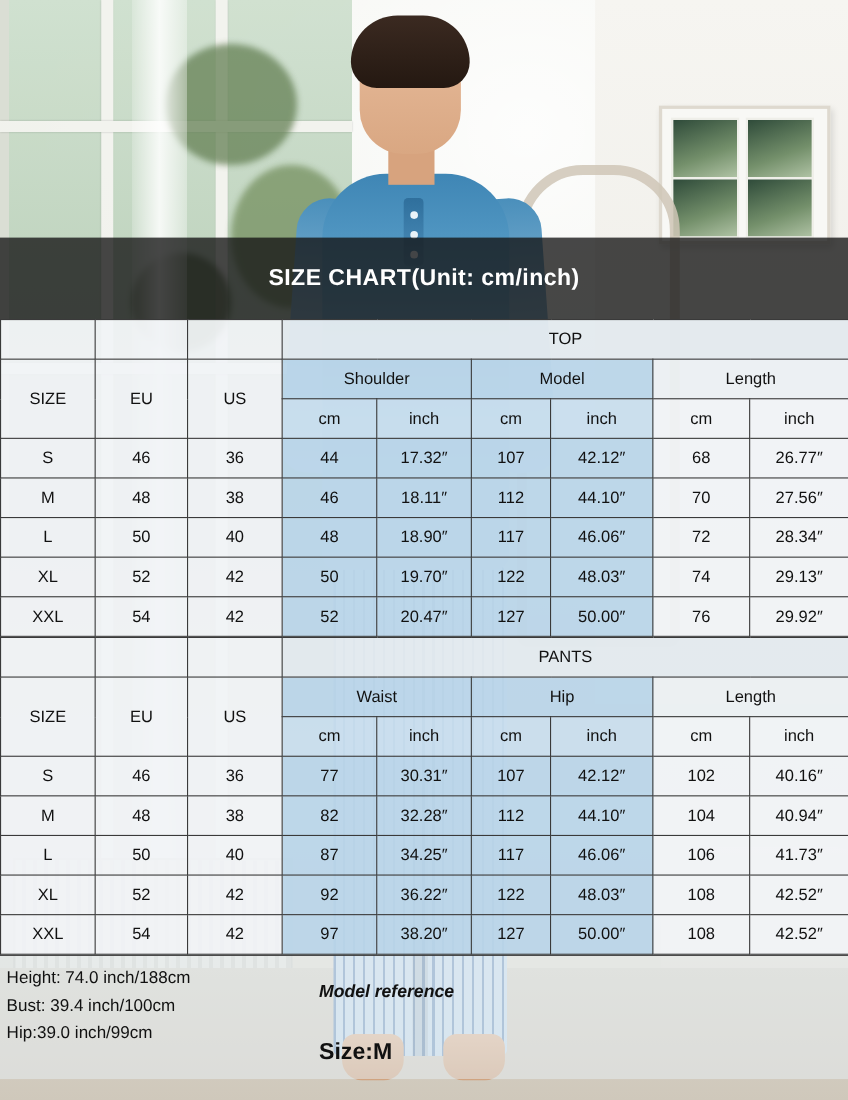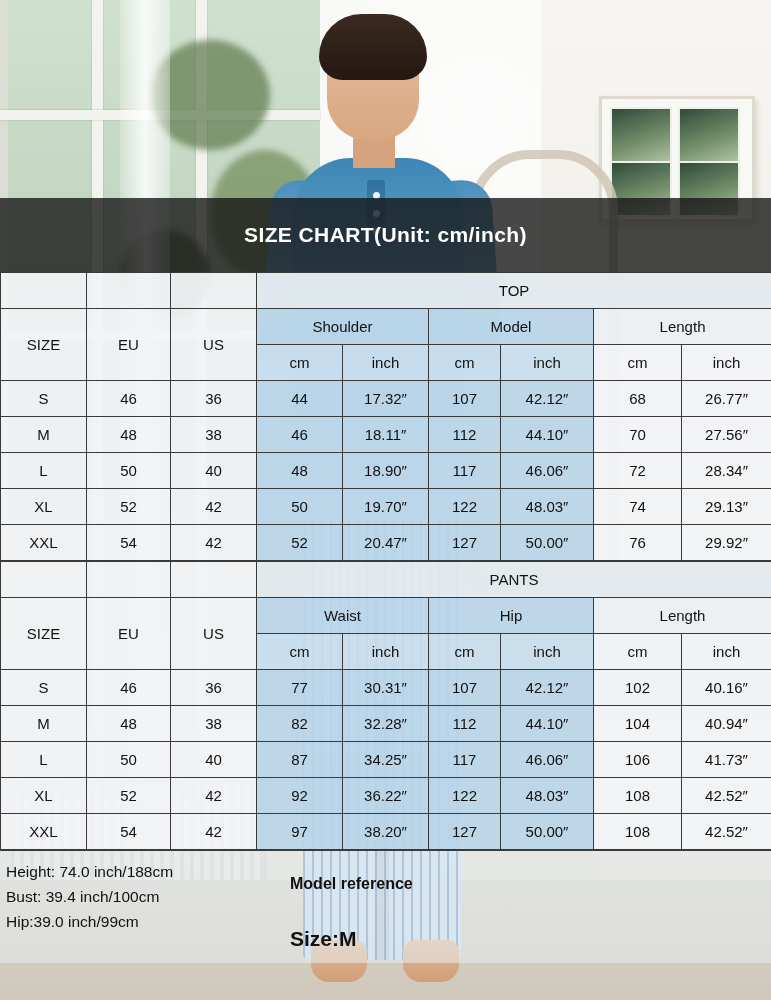--- a/index.html
+++ b/index.html
@@ -163,21 +163,21 @@
     position: absolute; top: 930px; width: 56px; height: 42px;
     background: linear-gradient(180deg, #e2b795, #cf9f79);
     border-radius: 12px 12px 18px 18px;
   }
   .foot-l { left: 56px; }
   .foot-r { left: 148px; }
 
   
   .chart {
     position: absolute;
-    left: 0; top: 198px; width: 771px;
+    left: 0; top: 216px; width: 771px;
     color: #111;
   }
   .chart-title {
     height: 74px;
     background: rgba(20,20,20,0.78);
     color: #fff;
     display: flex;
     align-items: center;
     justify-content: center;
     font-size: 21px;
@@ -233,20 +233,21 @@
     font-size: 15.5px;
     line-height: 25px;
     color: #111;
   }
   .footer .model-ref {
     position: absolute;
     left: 290px; top: 24px;
     font-size: 16px;
     font-weight: bold;
     color: #111;
+    font-style: italic;
   }
   .footer .model-size {
     position: absolute;
     left: 290px; top: 76px;
     font-size: 21px;
     font-weight: bold;
     color: #111;
   }
 </style>
 </head>

